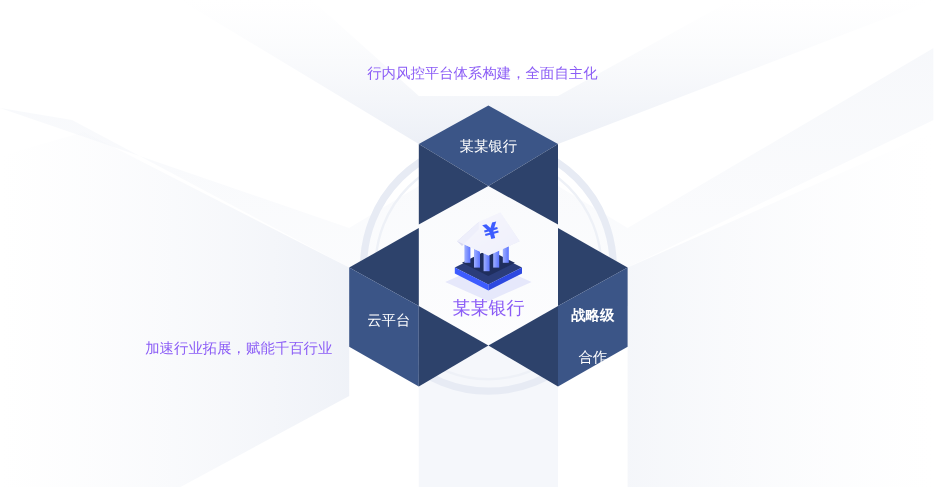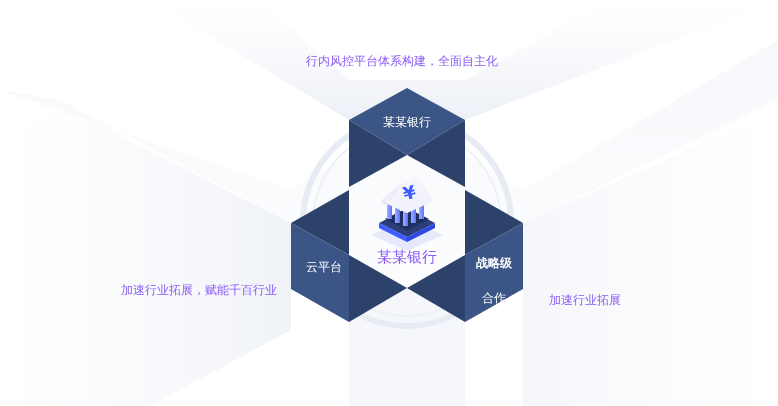--- a/index.html
+++ b/index.html
@@ -108,14 +108,13 @@
 
   <div class="label" style="left:372px; top:114px; width:70px;">某某银行</div>
   <div class="label" style="left:292px; top:259px; width:64px;">云平台</div>
   <div class="label" style="left:462px; top:255px; width:64px;font-weight:bold;">战略级</div>
   <div class="label" style="left:462px; top:270px; width:64px;margin-top:20px;">合作</div>
 
   <div class="center-title" style="left:357px; top:248px; width:100px;">某某银行</div>
 
   <div class="desc" style="left:306px; top:51px;">行内风控平台体系构建，全面自主化</div>
   <div class="desc" style="left:121px; top:280px;">加速行业拓展，赋能千百行业</div>
-  <div class="desc" style="left:549px; top:290px;">加速行业拓展</div>
 </div>
 
 </body></html>

